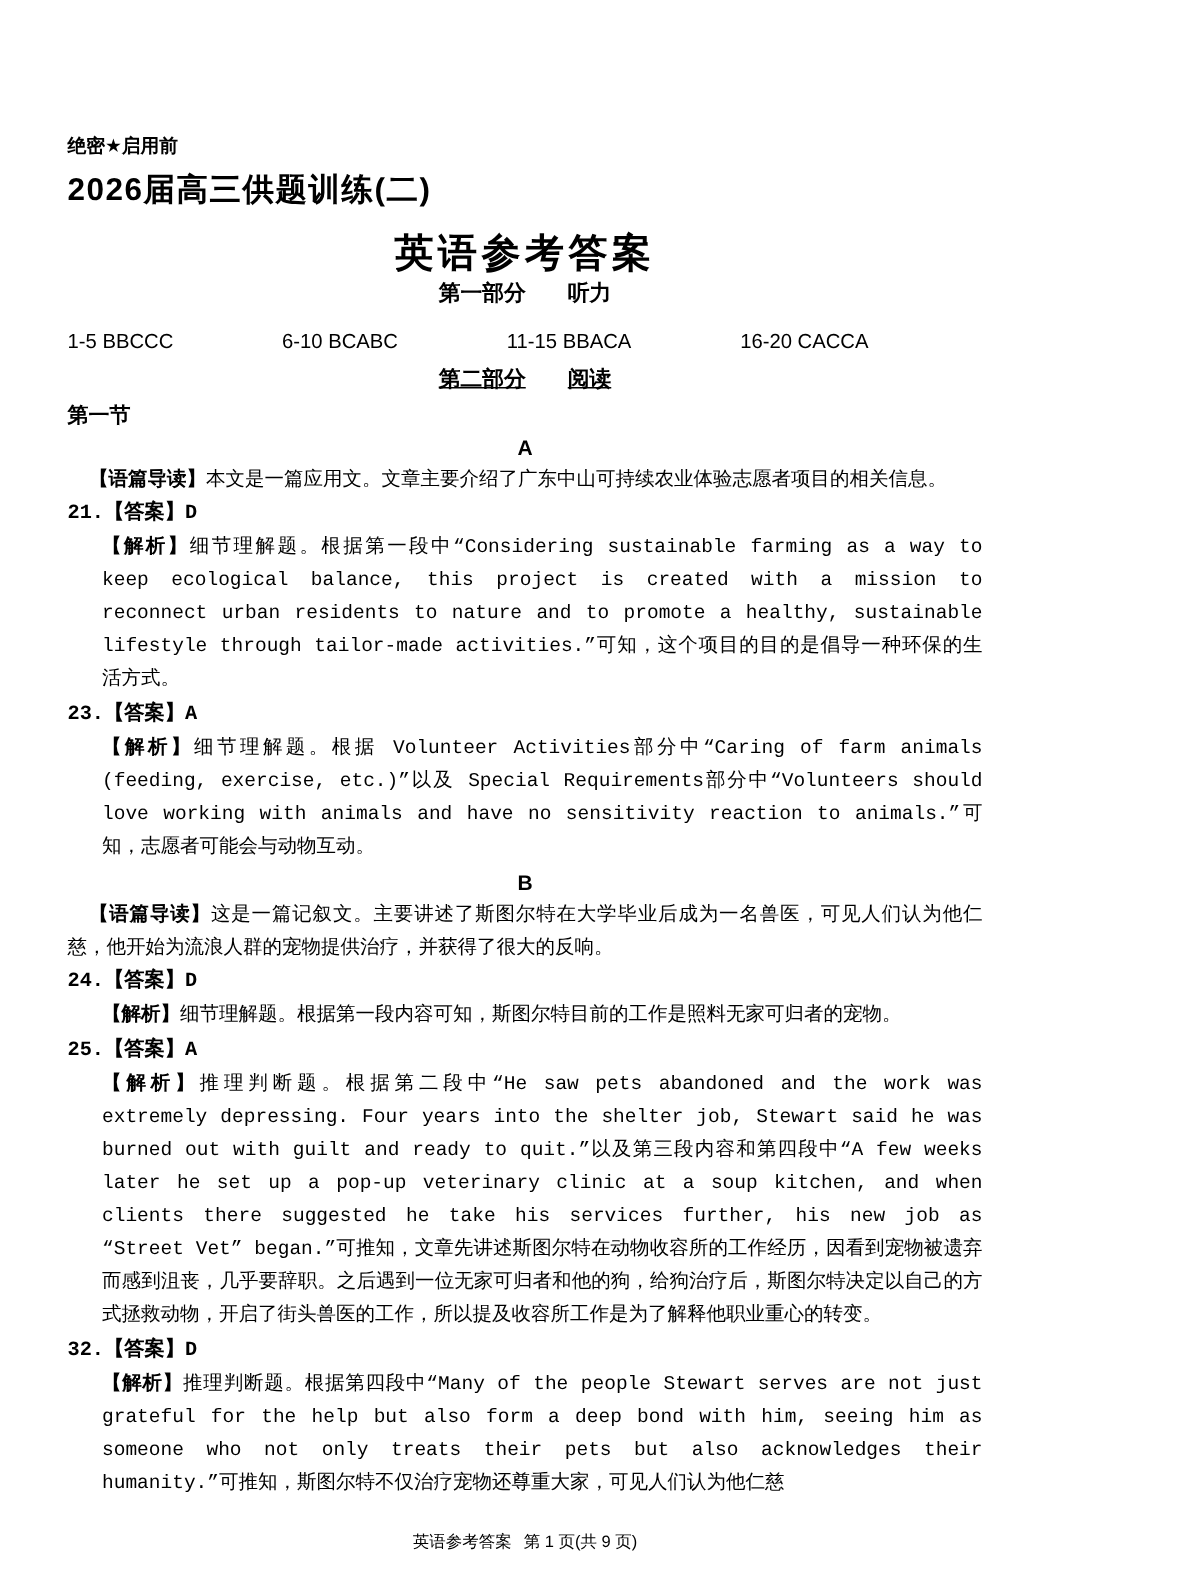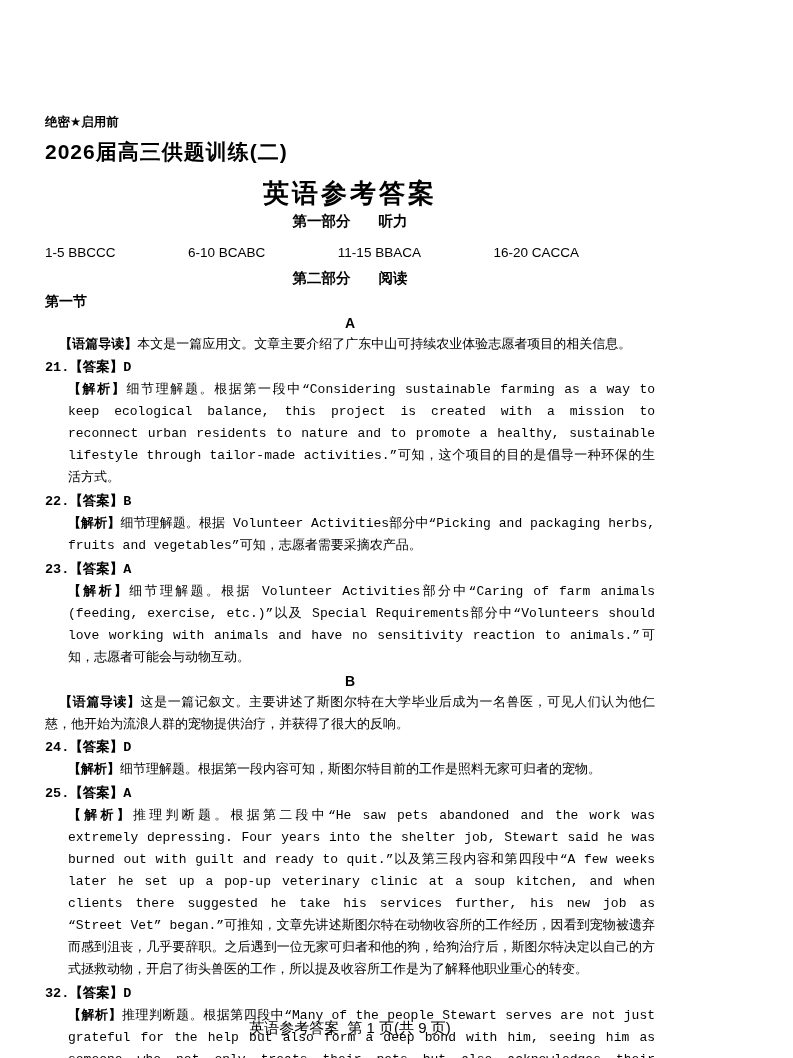--- a/index.html
+++ b/index.html
@@ -2,54 +2,54 @@
 <html><head>
 <meta charset="utf-8">
 <style>
   * { margin:0; padding:0; box-sizing:border-box; }
   html, body { background:#ffffff; }
   body { font-family:"Liberation Sans","DejaVu Sans",sans-serif; color:#000; }
   .page {
     position:relative;
     width:700px; height:1058px;
     background:#fff;
-    padding:113px 45px 0 45px;
+    padding:88px 45px 0 45px;
     overflow:hidden;
     font-size:13.5px;
     line-height:22px;
   }
   .secret { font-weight:bold; font-size:12.5px; line-height:18px; }
   .title {
     font-weight:bold;
     font-size:21px; line-height:30px; margin-top:6px; letter-spacing:1px;
   }
   .subtitle {
     text-align:center; font-weight:bold;
     font-size:26px; line-height:36px; margin-top:8px; letter-spacing:3px;
   }
   .part-heading {
     text-align:center; font-weight:bold; font-size:14.5px; line-height:20px;
   }
   .part-heading.first { }
-  .part-heading.second { margin-top:4px; }
+  .part-heading.second { margin-top:4px;text-decoration:underline; }
   .part-gap { display:inline-block; width:28px; }
   .listening-row {
     display:flex; justify-content:space-between;
     padding-right:76px; margin-top:11px; line-height:22px;
   }
   .section-heading { font-weight:bold; font-size:14px; line-height:20px; margin-top:3px; }
   .passage-label { text-align:center; font-weight:bold; font-size:14px; line-height:20px; margin-top:2px; }
   .intro { text-align:justify; text-indent:1.1em; font-size:13px; }
   .tag { font-weight:bold; }
   .qa { margin-top:2px;font-family:Liberation Mono, monospace; }
   .answer-line { font-weight:bold; line-height:22px; margin-top:2px; }
   .analysis { margin-left:23px; text-align:justify; font-size:13px; }
   .footer {
     position:absolute; left:0; right:0; bottom:22px;
-    text-align:center; font-size:15px; line-height:16px;
+    text-align:center; font-size:11px; line-height:16px;
   }
   .footer .gap { display:inline-block; width:8px; }
 </style>
 </head>
 <body>
 
 <div class="page">
 
   <div class="secret">绝密★启用前</div>
 
@@ -71,24 +71,20 @@
 
   <div class="passage-label">A</div>
 
   <p class="intro"><span class="tag">【语篇导读】</span><span>本文是一篇应用文。文章主要介绍了广东中山可持续农业体验志愿者项目的相关信息。</span></p>
 
   <div class="qa">
     <div class="answer-line"><span>21.</span><span>【答案】</span><span>D</span></div>
     <p class="analysis"><span class="tag">【解析】</span><span>细节理解题。根据第一段中“Considering sustainable farming as a way to keep ecological balance, this project is created with a mission to reconnect urban residents to nature and to promote a healthy, sustainable lifestyle through tailor-made activities.”可知，这个项目的目的是倡导一种环保的生活方式。</span></p>
   </div>
 
-  <div class="qa">
-    <div class="answer-line"><span>22.</span><span>【答案】</span><span>B</span></div>
-    <p class="analysis"><span class="tag">【解析】</span><span>细节理解题。根据 Volunteer Activities部分中“Picking and packaging herbs, fruits and vegetables”可知，志愿者需要采摘农产品。</span></p>
-  </div>
 
   <div class="qa">
     <div class="answer-line"><span>23.</span><span>【答案】</span><span>A</span></div>
     <p class="analysis"><span class="tag">【解析】</span><span>细节理解题。根据 Volunteer Activities部分中“Caring of farm animals (feeding, exercise, etc.)”以及 Special Requirements部分中“Volunteers should love working with animals and have no sensitivity reaction to animals.”可知，志愿者可能会与动物互动。</span></p>
   </div>
 
   <div class="passage-label">B</div>
 
   <p class="intro"><span class="tag">【语篇导读】</span><span>这是一篇记叙文。主要讲述了斯图尔特在大学毕业后成为一名兽医，可见人们认为他仁慈，他开始为流浪人群的宠物提供治疗，并获得了很大的反响。</span></p>
 

